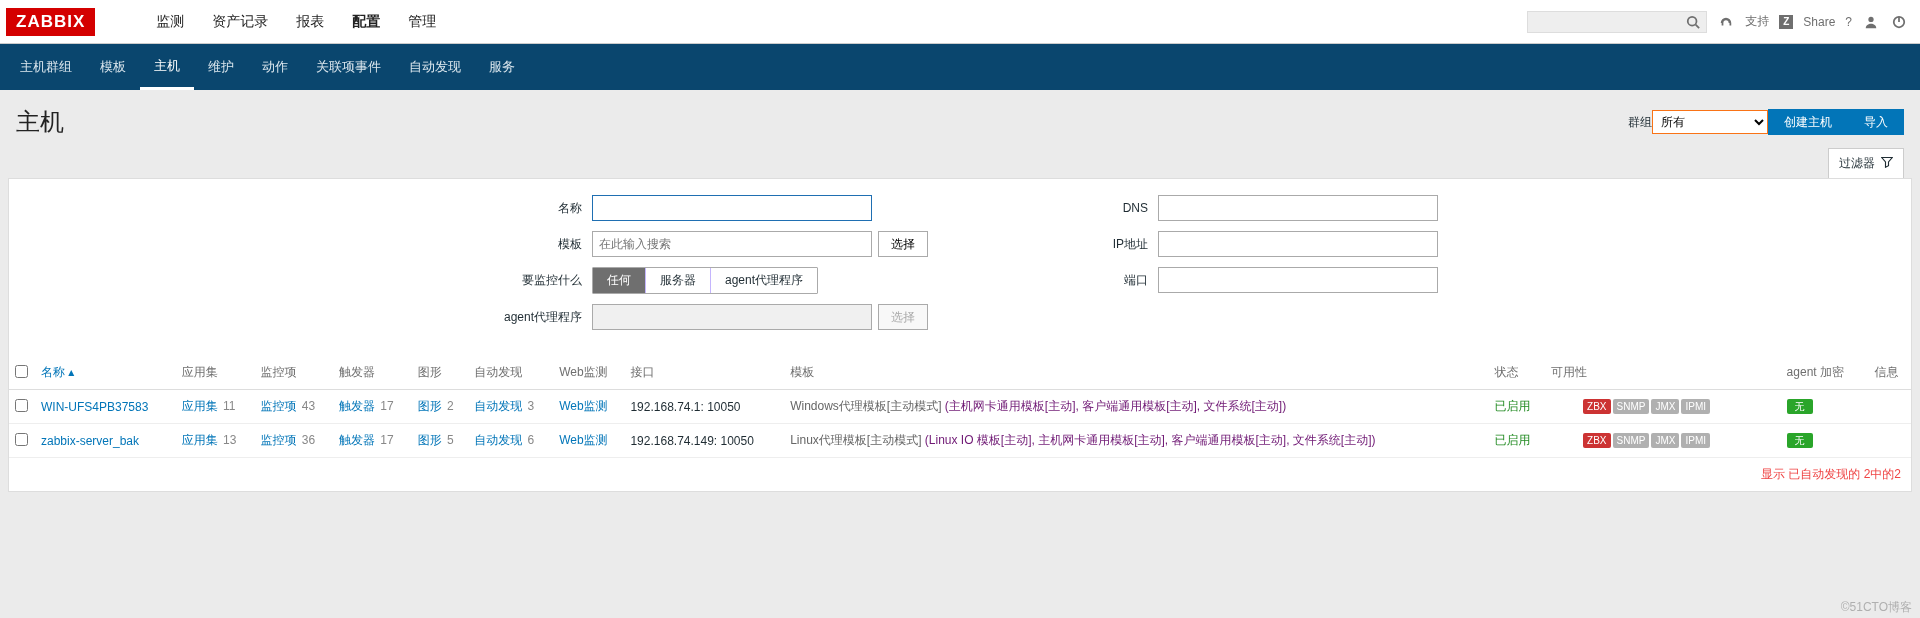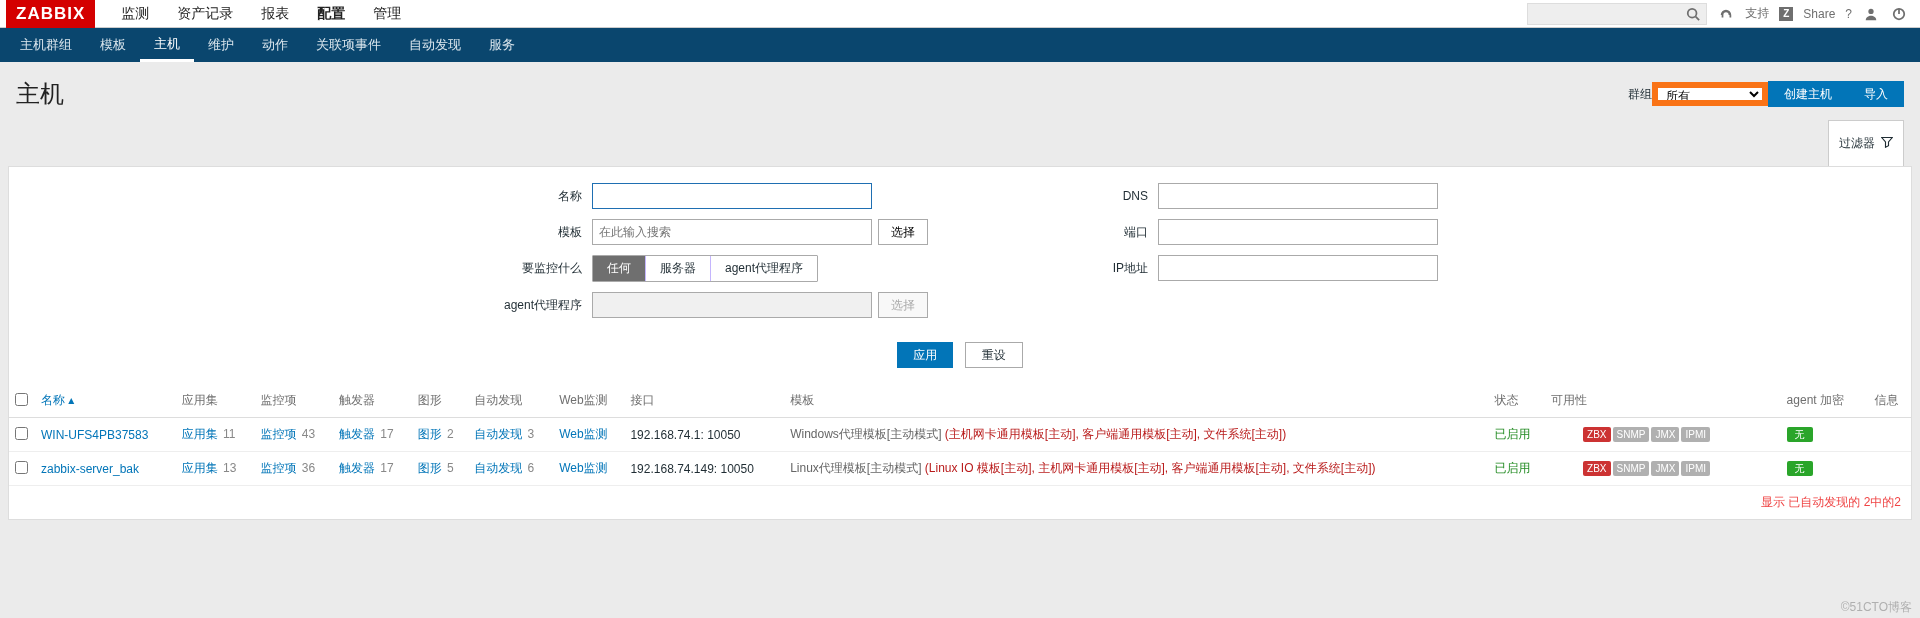--- a/index.html
+++ b/index.html
@@ -1,46 +1,46 @@
 <!DOCTYPE html>
 <html><head>
 <meta charset="utf-8">
 <style>
   * { box-sizing: border-box; }
   body { margin:0; padding:0; font-family: Arial, "Microsoft YaHei", sans-serif; font-size:12px; color:#1f2c33; background:#ebebeb; width:1920px; }
   a { color:#0275b8; text-decoration:none; }
 
   
-  .topbar { display:flex; align-items:center; background:#fff; height:28px; border-bottom:1px solid #ccc; }
+  .topbar { display:flex; align-items:center; background:#fff; height:44px; border-bottom:1px solid #ccc;gap:35px; }
   .logo { background:#d40000; color:#fff; padding:4px 10px; font-weight:bold; font-family: Arial; letter-spacing:1px; margin:0 12px 0 6px; font-size:17px;}
   .topnav { display:flex; align-items:center; }
   .topnav .item { padding:8px 14px; font-size:14px; color:#222; }
   .topnav .item.active { font-weight:bold; }
   .topright { margin-left:auto; display:flex; align-items:center; gap:10px; padding-right:12px;}
   .searchbox { width:180px; height:22px; background:#eee; border:1px solid #ddd; display:flex; align-items:center; justify-content:flex-end; padding:0 4px;}
   .topicon { color:#6f6f6f; width:18px; height:18px; display:flex; align-items:center; justify-content:center; }
   .toptext { color:#6f6f6f; font-size:12px; }
 
   
-  .subnav { background:#0a466e; height:34px; display:flex; align-items:stretch; padding:0 6px;}
+  .subnav { background:#0a466e; height:46px; display:flex; align-items:stretch; padding:0 6px;}
   .subnav .sitem { color:#dce7ee; font-size:13px; padding:0 14px; display:flex; align-items:center; cursor:pointer;}
   .subnav .sitem.active { color:#fff; border-bottom:3px solid #fff; }
 
   
   .page-head { display:flex; align-items:center; padding:16px 16px 10px 16px; }
   .page-title { font-size:24px; font-weight:normal; color:#222; }
   .head-right { margin-left:auto; display:flex; align-items:center; gap:0;}
   .label-inline { font-size:12px; color:#1f2c33; }
-  .select { height:24px; border:6px solid #f97316; background:#fff; min-width:116px; padding:0 4px; font-size:12px;}
+  .select { height:24px; border:1px solid #f97316; background:#fff; min-width:116px; padding:0 4px; font-size:12px;}
   .btn-primary { background:#0275b8; color:#fff; border:none; height:26px; padding:0 16px; font-size:12px; cursor:pointer;}
   .btn-default { background:#fff; color:#1f2c33; border:1px solid #aaa; height:26px; padding:0 16px; font-size:12px; cursor:pointer;}
 
   
   .filtertab-row { text-align:right; padding:0 16px;}
-  .filtertab { display:inline-flex; align-items:center; gap:6px; background:#fff; padding:14px 10px; border:1px solid #ccc; border-bottom:none;}
+  .filtertab { display:inline-flex; align-items:center; gap:6px; background:#fff; padding:6px 10px; border:1px solid #ccc; border-bottom:none;}
 
   
   .panel { background:#fff; margin:0 8px 8px 8px; border:1px solid #ddd; }
   .filterform { padding:16px 10px; }
   .filter-grid { display:flex; justify-content:center; gap:120px; }
   .filter-col { }
   .frow { display:flex; align-items:center; margin-bottom:10px; }
   .flabel { width:110px; text-align:right; padding-right:10px; font-size:12px; color:#1f2c33;}
   .finput { width:280px; height:26px; border:1px solid #aaa; padding:0 6px; font-size:12px;}
   .finput.disabled { background:#f0f0f0; color:#999; }
@@ -54,21 +54,21 @@
   .form-actions { text-align:center; margin-top:14px;}
   .form-actions .btn-primary, .form-actions .btn-default { margin:0 4px; }
 
   
   table.hosts { width:100%; border-collapse:collapse; font-size:12px;}
   table.hosts th { text-align:left; font-weight:normal; color:#6f6f6f; padding:8px 6px; border-bottom:1px solid #ddd;}
   table.hosts td { padding:8px 6px; border-bottom:1px solid #eee; vertical-align:middle;}
   .sort-asc::after { content:" \25B4"; color:#0275b8; }
   .count { color:#888; margin-left:2px;}
   .green { color:#228b22;}
-  .grey { color:#b91c1c;}
+  .grey { color:#701a75;}
   .templates-cell { color:#666; }
   .templates-cell .tpl-main{ color:#666; }
   .avail { display:inline-flex; gap:2px;margin-left:32px;}
   .tag { font-size:10px; padding:2px 4px; border-radius:2px; color:#fff; }
   .tag.zbx { background:#cc3333;}
   .tag.off { background:#b0b0b0;}
   .enc-badge { background:#2aa52a; color:#fff; font-size:10px; padding:2px 8px; border-radius:2px;}
   .table-footer { text-align:right; color:#ef4444; padding:8px 10px; font-size:12px;}
 
   .watermark { position:absolute; right:8px; bottom:2px; color:#888; font-size:12px; opacity:.6;}
@@ -180,32 +180,28 @@
           <input class="finput disabled" type="text" disabled="" style="">
           <button class="btn-small disabled" disabled="">选择</button>
         </div>
       </div>
       <div class="filter-col">
         <div class="frow">
           <div class="flabel">DNS</div>
           <input class="finput" type="text" value="" style="">
         </div>
         <div class="frow">
+          <div class="flabel">IP地址</div>
+          <input class="finput" type="text" value="" style="">
+        </div>
+        <div class="frow">
           <div class="flabel">端口</div>
           <input class="finput" type="text" value="" style="">
         </div>
-        <div class="frow">
-          <div class="flabel">IP地址</div>
-          <input class="finput" type="text" value="" style="">
-        </div>
       </div>
-    </div>
-    <div class="form-actions">
-      <button class="btn-primary">应用</button>
-      <button class="btn-default">重设</button>
     </div>
   </div>
 
   <table class="hosts">
     <thead>
       <tr>
         <th style="width:26px"><input type="checkbox" style=""></th>
         <th><a href="#" class="sort-asc">名称</a></th>
         <th>应用集</th>
         <th>监控项</th>

